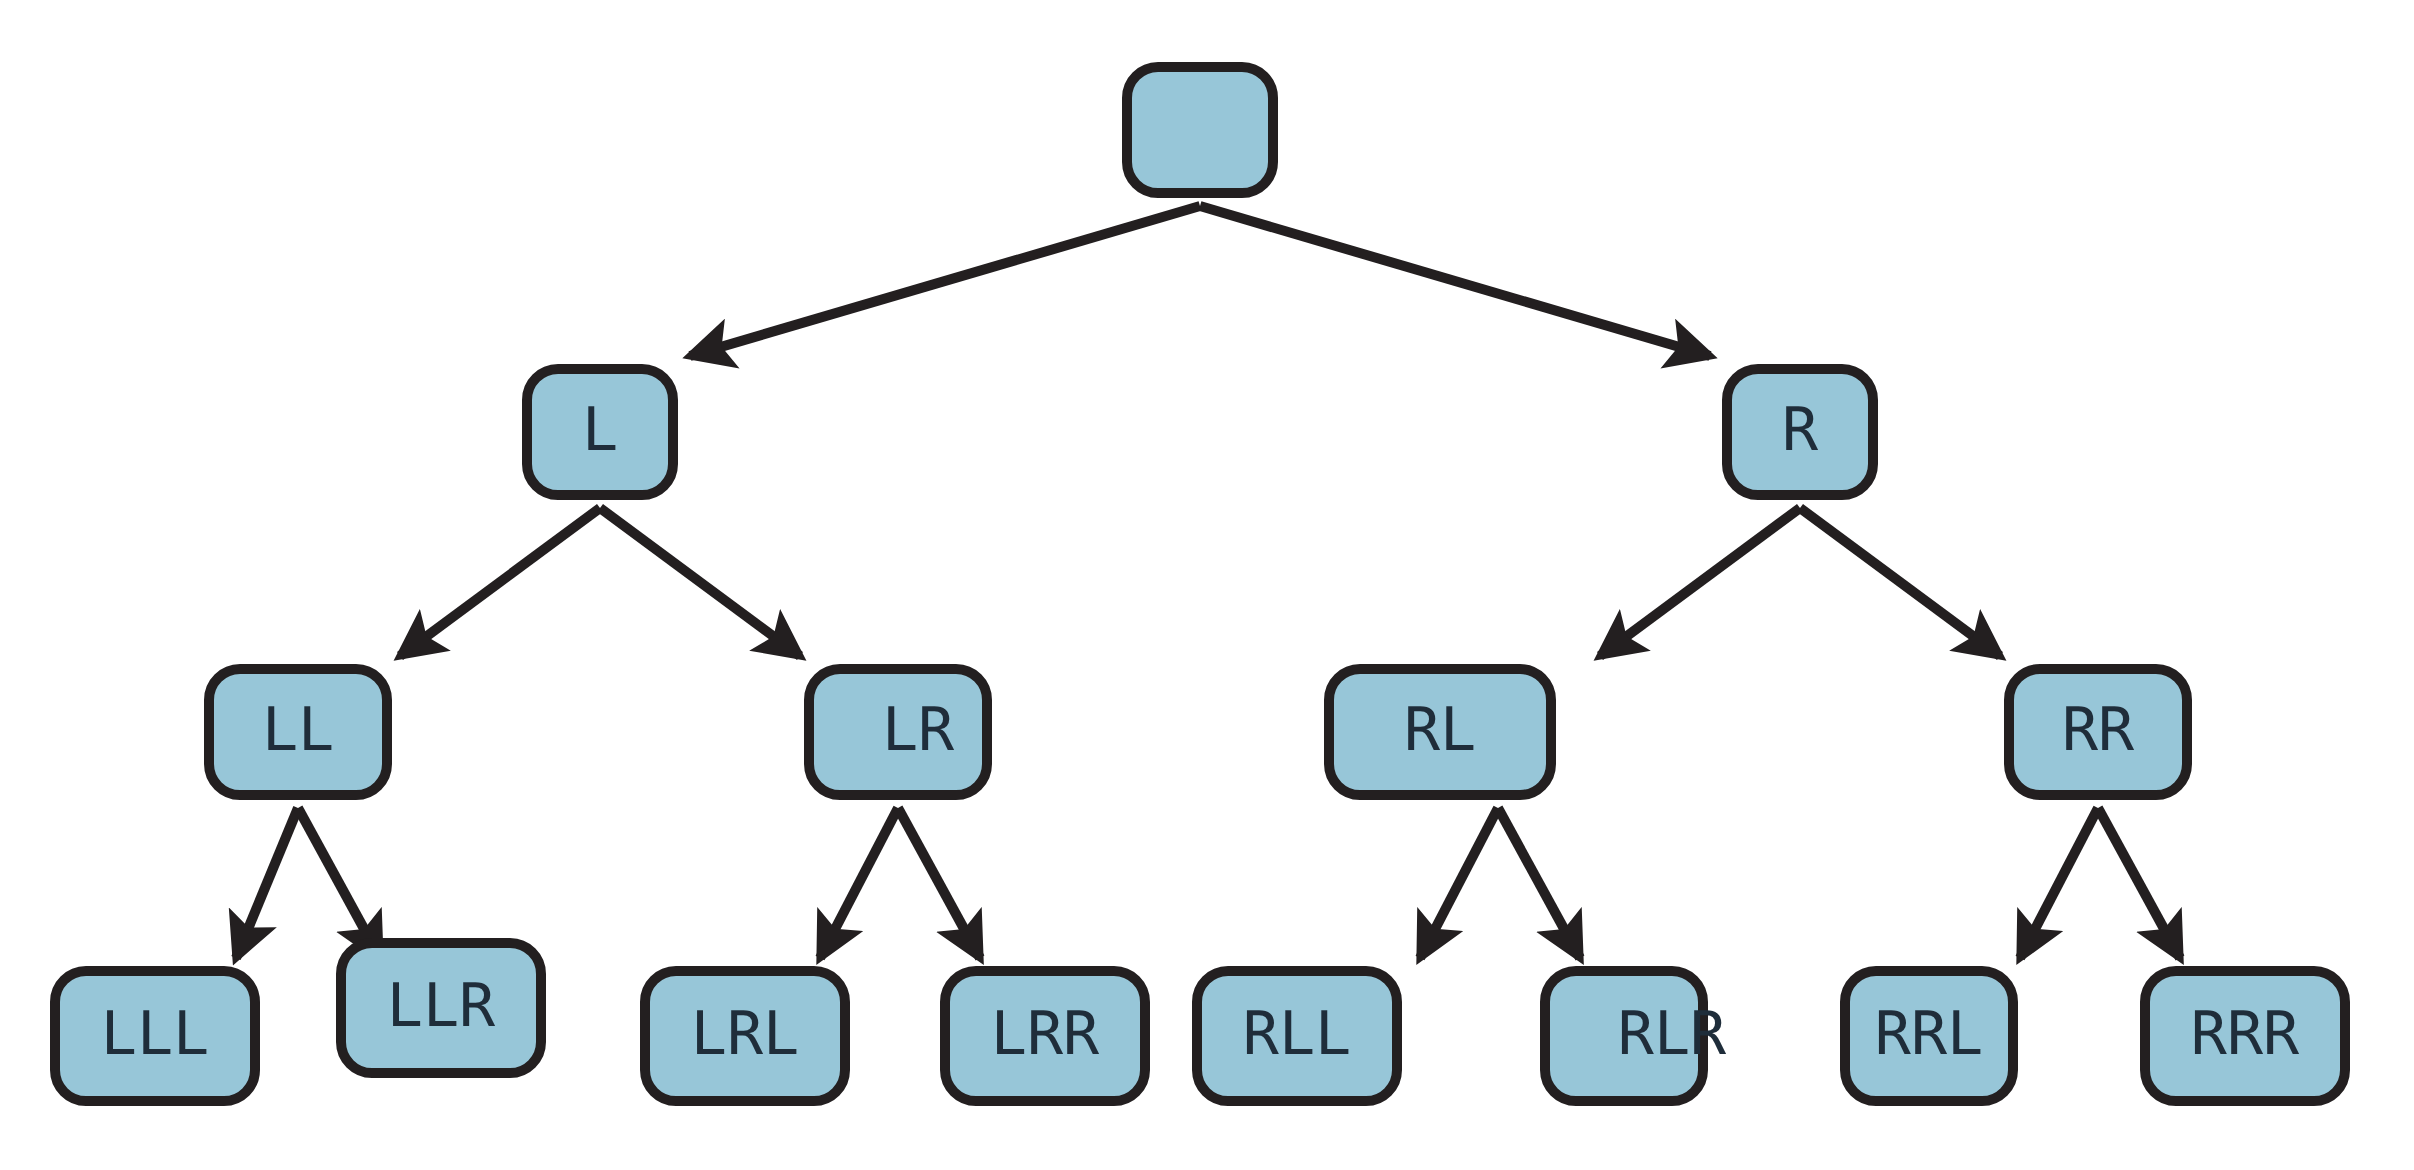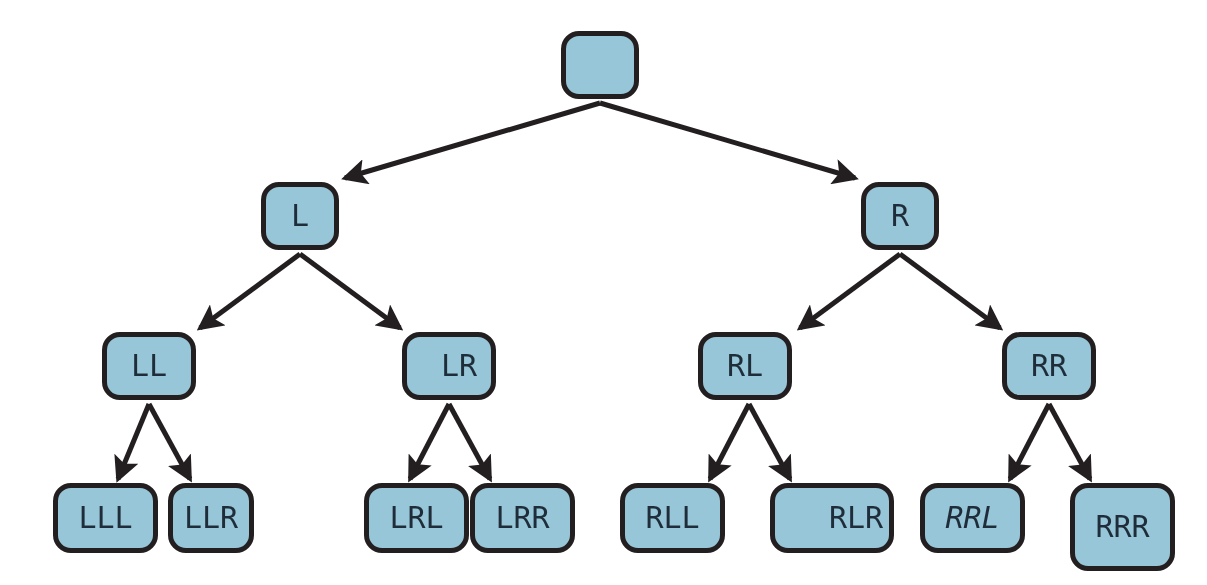--- a/index.html
+++ b/index.html
@@ -82,45 +82,45 @@
       </div>
       <div class="tree-node" style="left: 861px; top: 182px; width: 78px; height: 68px;">
         <span class="node-label">R</span>
       </div>
       <div class="tree-node" style="left: 102px; top: 332px; width: 94px; height: 68px;">
         <span class="node-label">LL</span>
       </div>
       <div class="tree-node" style="left: 402px; top: 332px; width: 94px; height: 68px; padding-left: 20px;">
         <span class="node-label">LR</span>
       </div>
-      <div class="tree-node" style="left: 698px; top: 332px; width: 94px; height: 68px;">
+      <div class="tree-node" style="left: 662px; top: 332px; width: 116px; height: 68px;">
         <span class="node-label">RL</span>
       </div>
       <div class="tree-node" style="left: 1002px; top: 332px; width: 94px; height: 68px; align-items: center;">
         <span class="node-label">RR</span>
       </div>
-      <div class="tree-node" style="left: 25px; top: 483px; width: 105px; height: 70px; margin-left: 28px;">
+      <div class="tree-node" style="left: 25px; top: 483px; width: 105px; height: 70px;">
         <span class="node-label">LLL</span>
       </div>
-      <div class="tree-node" style="left: 168px; top: 483px; width: 86px; height: 70px;">
+      <div class="tree-node" style="left: 168px; top: 469px; width: 105px; height: 70px;">
         <span class="node-label">LLR</span>
       </div>
-      <div class="tree-node" style="left: 320px; top: 483px; width: 105px; height: 70px; margin-left: 44px;">
+      <div class="tree-node" style="left: 320px; top: 483px; width: 105px; height: 70px;">
         <span class="node-label">LRL</span>
       </div>
       <div class="tree-node" style="left: 470px; top: 483px; width: 105px; height: 70px;">
         <span class="node-label">LRR</span>
       </div>
-      <div class="tree-node" style="left: 620px; top: 483px; width: 105px; height: 70px;">
+      <div class="tree-node" style="left: 596px; top: 483px; width: 105px; height: 70px;">
         <span class="node-label">RLL</span>
       </div>
-      <div class="tree-node" style="left: 770px; top: 483px; width: 124px; height: 70px; padding-left: 48px;">
+      <div class="tree-node" style="left: 770px; top: 483px; width: 84px; height: 70px; padding-left: 48px;">
         <span class="node-label">RLR</span>
       </div>
-      <div class="tree-node" style="left: 920px; top: 483px; width: 105px; height: 70px; font-style: italic;">
+      <div class="tree-node" style="left: 920px; top: 483px; width: 89px; height: 70px;">
         <span class="node-label">RRL</span>
       </div>
-      <div class="tree-node" style="left: 1070px; top: 483px; width: 105px; height: 88px;">
+      <div class="tree-node" style="left: 1070px; top: 483px; width: 105px; height: 70px;">
         <span class="node-label">RRR</span>
       </div>
     </div>
 
 </div>
 
 </body></html>

